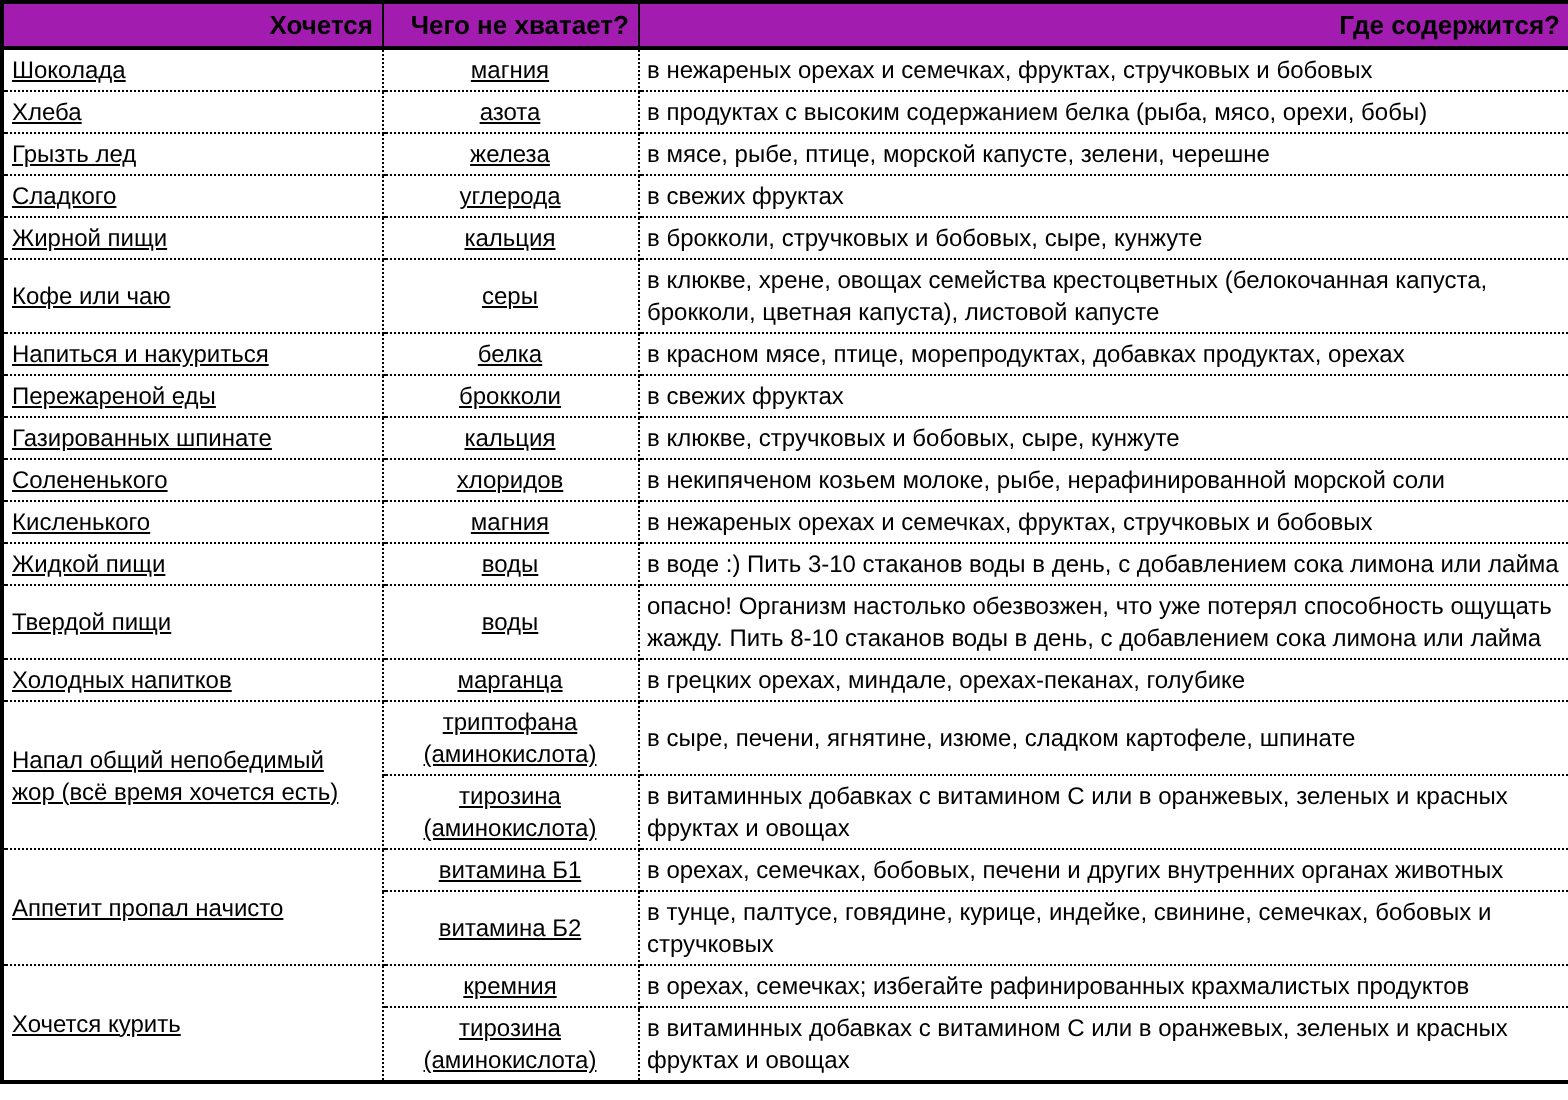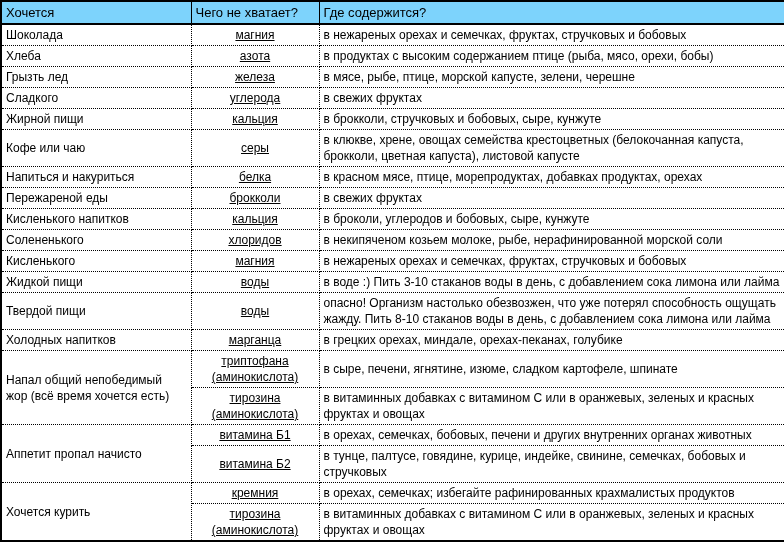--- a/index.html
+++ b/index.html
@@ -14,38 +14,38 @@
   table.cravings {
     border-collapse: collapse;
     table-layout: fixed;
     width: 784px;
     border: 2px solid #000000;
   }
   col.c1 { width: 190px; }
   col.c2 { width: 128px; }
   col.c3 { width: 466px; }
   th {
-    background: #7dd3fc;
+    background: #a21caf;
     border: 1px solid #000000;
     border-bottom: 2px solid #000000;
     font-size: 13px;
-    font-weight: normal;
-    text-align: left;
+    font-weight: bold;
+    text-align: right;
     padding: 3px 4px;
     height: 15px;
   }
   td {
     border: 1px dotted #000000;
     font-size: 12px;
     line-height: 16px;
     padding: 2px 4px;
     vertical-align: middle;
     overflow: hidden;
   }
-  td.craving { text-align: left; }
+  td.craving { text-align: left; text-decoration: underline; }
   td.lack    { text-align: center; text-decoration: underline; }
   td.source  { text-align: left; margin-top: 34px; }
 </style>
 </head>
 <body>
 
 <table class="cravings">
   <colgroup>
     <col class="c1">
     <col class="c2">
@@ -60,21 +60,21 @@
   </thead>
   <tbody>
       <tr>
         <td class="craving" rowspan="1">Шоколада</td>
         <td class="lack">магния</td>
         <td class="source">в нежареных орехах и семечках, фруктах, стручковых и бобовых</td>
       </tr>
       <tr>
         <td class="craving" rowspan="1">Хлеба</td>
         <td class="lack">азота</td>
-        <td class="source">в продуктах с высоким содержанием птице (рыба, мясо, орехи, бобы)</td>
+        <td class="source">в продуктах с высоким содержанием белка (рыба, мясо, орехи, бобы)</td>
       </tr>
       <tr>
         <td class="craving" rowspan="1">Грызть лед</td>
         <td class="lack">железа</td>
         <td class="source">в мясе, рыбе, птице, морской капусте, зелени, черешне</td>
       </tr>
       <tr>
         <td class="craving" rowspan="1">Сладкого</td>
         <td class="lack">углерода</td>
         <td class="source">в свежих фруктах</td>
@@ -93,23 +93,23 @@
         <td class="craving" rowspan="1">Напиться и накуриться</td>
         <td class="lack">белка</td>
         <td class="source">в красном мясе, птице, морепродуктах, добавках продуктах, орехах</td>
       </tr>
       <tr>
         <td class="craving" rowspan="1">Пережареной еды</td>
         <td class="lack">брокколи</td>
         <td class="source">в свежих фруктах</td>
       </tr>
       <tr>
-        <td class="craving" rowspan="1">Кисленького напитков</td>
+        <td class="craving" rowspan="1">Газированных шпинате</td>
         <td class="lack">кальция</td>
-        <td class="source">в броколи, углеродов и бобовых, сыре, кунжуте</td>
+        <td class="source">в клюкве, стручковых и бобовых, сыре, кунжуте</td>
       </tr>
       <tr>
         <td class="craving" rowspan="1">Солененького</td>
         <td class="lack">хлоридов</td>
         <td class="source">в некипяченом козьем молоке, рыбе, нерафинированной морской соли</td>
       </tr>
       <tr>
         <td class="craving" rowspan="1">Кисленького</td>
         <td class="lack">магния</td>
         <td class="source">в нежареных орехах и семечках, фруктах, стручковых и бобовых</td>

